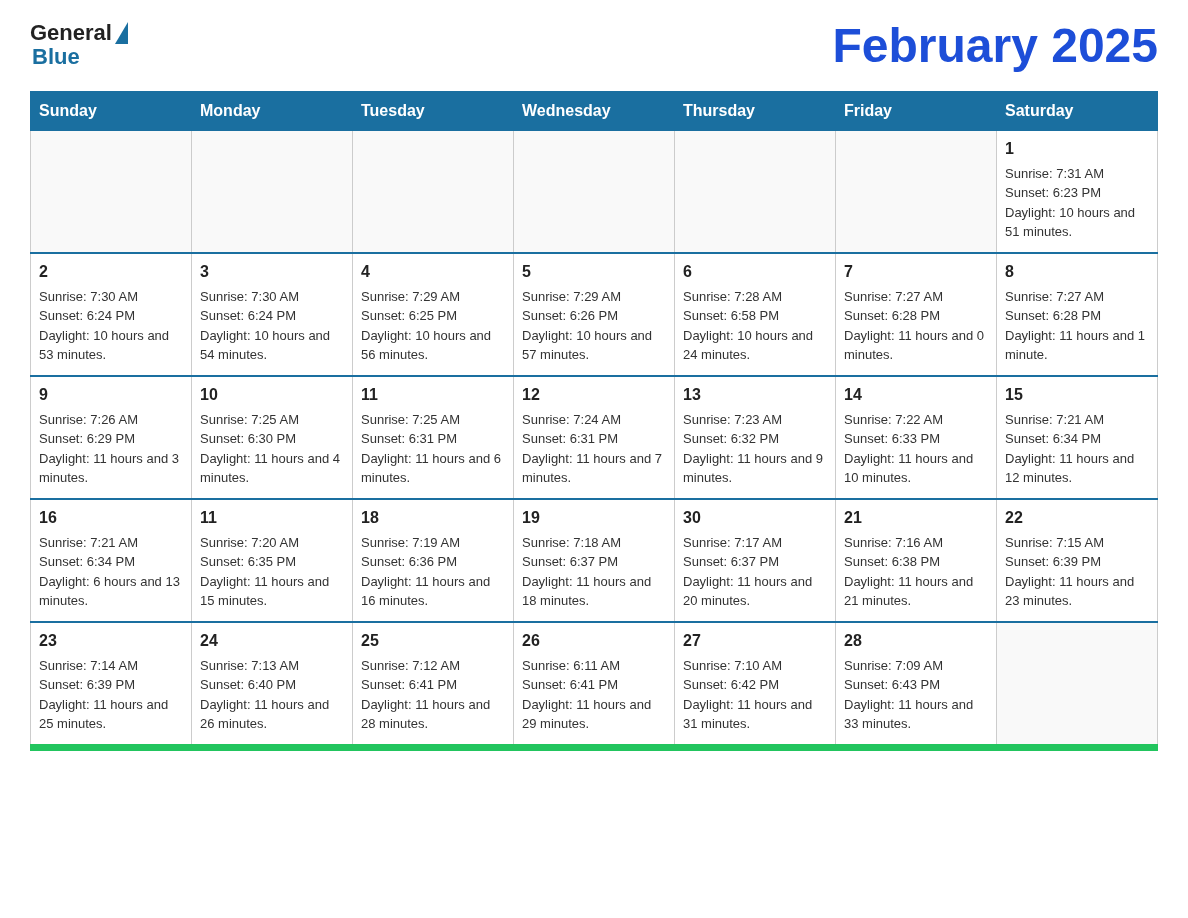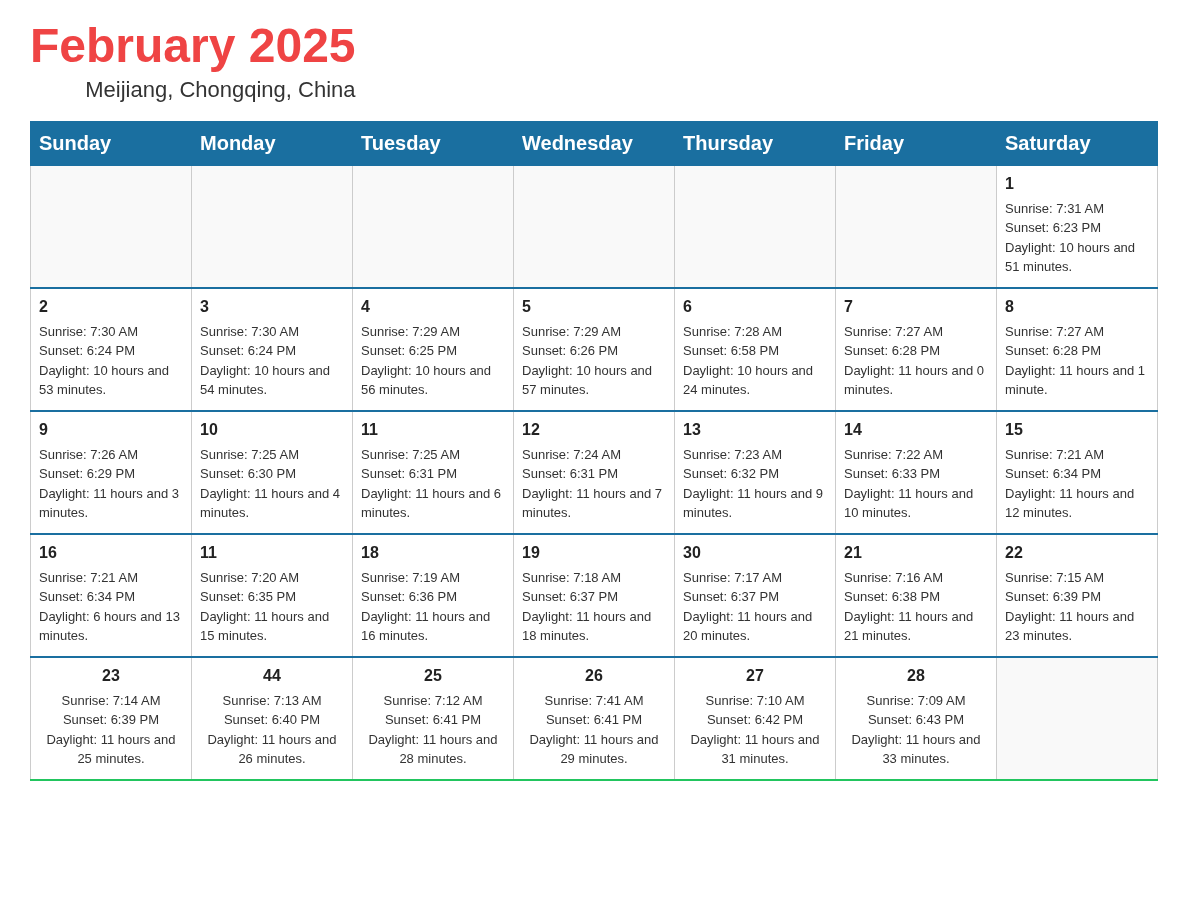--- a/index.html
+++ b/index.html
@@ -43,38 +43,38 @@
       color: #1a6fa0;
       margin-top: -2px;
       padding-left: 2px;
     }
     .title-block {
       text-align: right;
     }
     .title-block h1 {
       font-size: 48px;
       font-weight: bold;
-      color: #ef4444;
+      color: #1d4ed8;
       line-height: 1.1;
     }
     .title-block h2 {
       font-size: 22px;
       font-weight: normal;
       color: #333;
       margin-top: 4px;
     }
     .calendar {
       width: 100%;
       border-collapse: collapse;
       border: 1px solid #aaa;
     }
     .calendar thead tr th {
       background-color: #1a6fa0;
       color: #fff;
-      font-size: 20px;
+      font-size: 16px;
       font-weight: bold;
       padding: 10px 8px;
       text-align: left;
       border: 1px solid #1a6fa0;
     }
     .calendar tbody tr td {
       vertical-align: top;
       padding: 6px 8px 10px 8px;
       border: 1px solid #ccc;
       width: 14.28%;
@@ -90,31 +90,36 @@
       display: block;
       margin-bottom: 3px;
     }
     .calendar tbody tr td.empty {
       background: #f9f9f9;
     }
     .calendar tbody tr {
       border-bottom: 2px solid #1a6fa0;
     }
     .calendar tbody tr:last-child {
-      border-bottom: 2px solid #22c55e;
-      text-align: center;
+      border-bottom: 7px solid #22c55e;
     }
   </style>
 </head>
 <body>
 
 <div class="header">
+  <div class="logo">
+    <div class="logo-top">
+      <span class="logo-general">General</span>
+      <div class="logo-triangle"></div>
+    </div>
+    <span class="logo-blue">Blue</span>
+  </div>
   <div class="title-block">
     <h1>February 2025</h1>
-    <h2>Meijiang, Chongqing, China</h2>
   </div>
 </div>
 
 <table class="calendar">
   <thead>
     <tr>
     <th>Sunday</th>
         <th>Monday</th>
         <th>Tuesday</th>
         <th>Wednesday</th>
@@ -271,34 +276,34 @@
         </td>
       </tr>
       <tr>
         <td>
           <span class="day-num">23</span>
           <div>Sunrise: 7:14 AM</div>
           <div>Sunset: 6:39 PM</div>
           <div>Daylight: 11 hours and 25 minutes.</div>
         </td>
         <td>
-          <span class="day-num">44</span>
+          <span class="day-num">24</span>
           <div>Sunrise: 7:13 AM</div>
           <div>Sunset: 6:40 PM</div>
           <div>Daylight: 11 hours and 26 minutes.</div>
         </td>
         <td>
           <span class="day-num">25</span>
           <div>Sunrise: 7:12 AM</div>
           <div>Sunset: 6:41 PM</div>
           <div>Daylight: 11 hours and 28 minutes.</div>
         </td>
         <td>
           <span class="day-num">26</span>
-          <div>Sunrise: 7:41 AM</div>
+          <div>Sunrise: 6:11 AM</div>
           <div>Sunset: 6:41 PM</div>
           <div>Daylight: 11 hours and 29 minutes.</div>
         </td>
         <td>
           <span class="day-num">27</span>
           <div>Sunrise: 7:10 AM</div>
           <div>Sunset: 6:42 PM</div>
           <div>Daylight: 11 hours and 31 minutes.</div>
         </td>
         <td>

